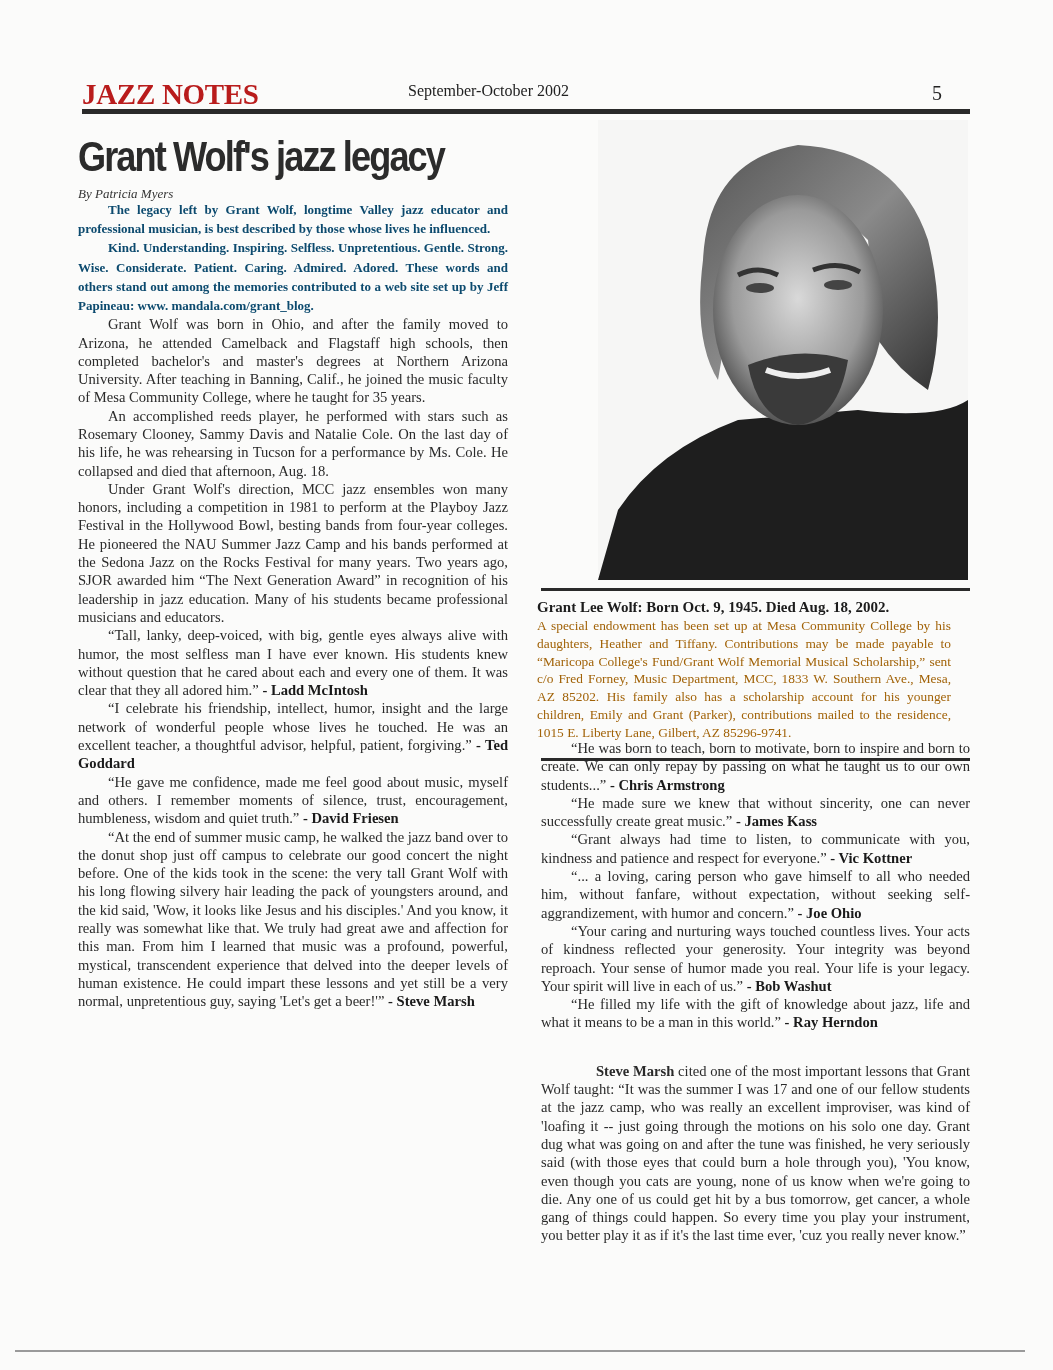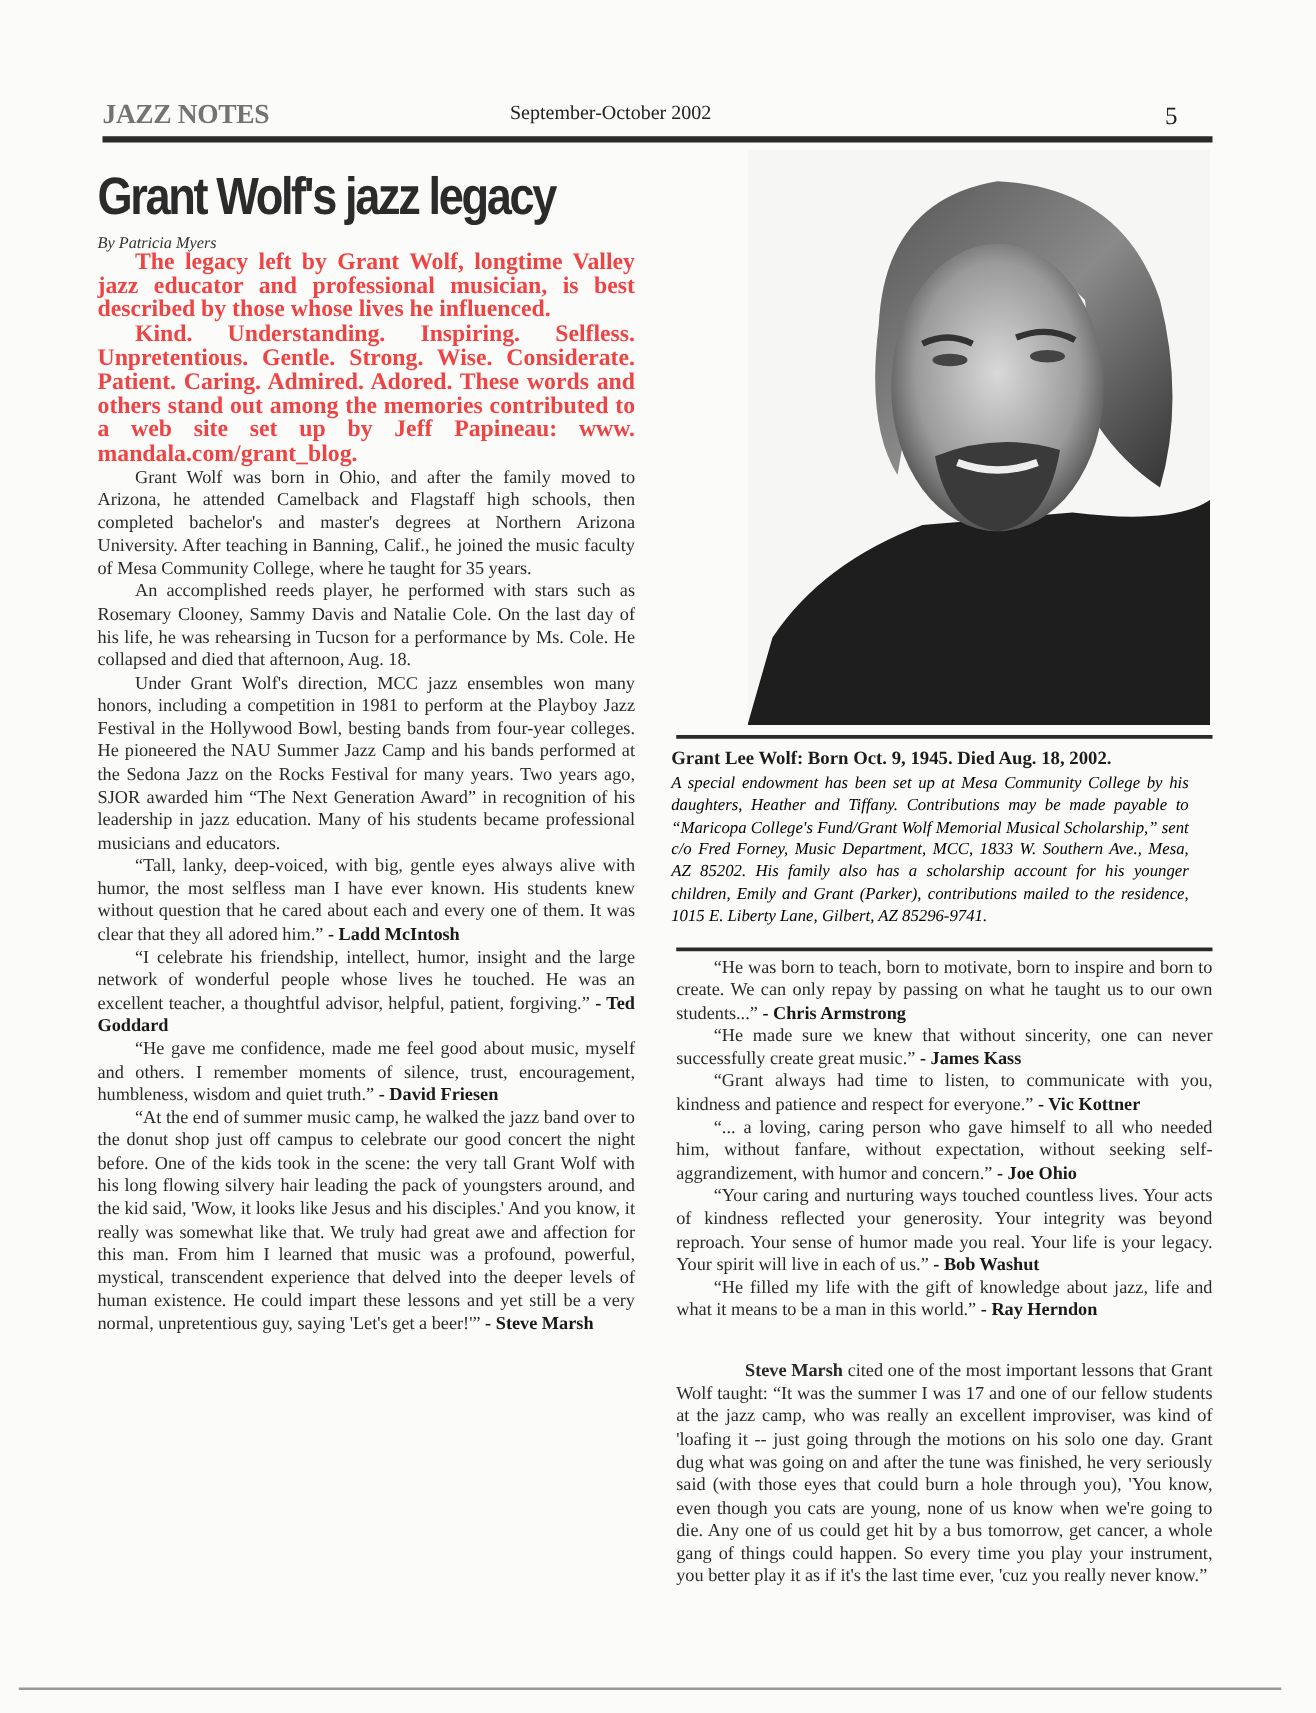--- a/index.html
+++ b/index.html
@@ -1,45 +1,45 @@
 <!DOCTYPE html>
 <html><head>
   <meta charset="utf-8">
   <style>
     html, body { margin: 0; padding: 0; }
     body {
       width: 1053px; height: 1370px; background: #fbfbfa; position: relative; overflow: hidden;
       font-family: "Liberation Serif", "DejaVu Serif", serif; color: #222;
     }
     .masthead { position: absolute; left: 82px; top: 76px; width: 888px; height: 32px; }
-    .mh-left { position: absolute; left: 0; top: 2px; font-size: 22px; font-weight: bold; letter-spacing: -0.3px; color: #737373; }
+    .mh-left { position: absolute; left: 0; top: 2px; font-size: 29px; font-weight: bold; letter-spacing: -0.3px; color: #b91c1c; }
     .mh-center { position: absolute; left: 326px; top: 6px; font-size: 16px; color: #222; }
     .mh-right { position: absolute; right: 28px; top: 6px; font-size: 20px; color: #222; }
     .mh-rule { position: absolute; left: 82px; top: 109px; width: 888px; height: 5px; background: #2a2a2a; }
 
     .headline { position: absolute; left: 78px; top: 133px; font-family: "Liberation Sans", "DejaVu Sans", sans-serif;
       font-weight: bold; font-size: 42px; letter-spacing: -2.2px; color: #2b2b2b; transform: scaleX(0.86); transform-origin: left top; white-space: nowrap; }
     .byline { position: absolute; left: 78px; top: 186px; font-style: italic; font-size: 13px; color: #333; }
 
     .col { position: absolute; font-size: 14.6px; line-height: 18.3px; text-align: justify; color: #2a2a2a; }
     .col-left { left: 78px; top: 200px; width: 430px; }
-    .col-right { left: 541px; top: 765px; width: 429px; }
+    .col-right { left: 541px; top: 739px; width: 429px; }
     .col p { margin: 0; text-indent: 30px; }
-    .lede { font-weight: bold; font-size: 19px; line-height: 19.2px; color: #ef4444; }
+    .lede { font-weight: bold; font-size: 13px; line-height: 19.2px; color: #0c4a6e; }
     .attrib { font-weight: bold; color: #1a1a1a; }
     .lead-name { font-weight: bold; }
     .col-right p.steve { text-indent: 55px; margin-top: 30px; }
 
     .photo { position: absolute; left: 598px; top: 120px; width: 370px; height: 460px; overflow: hidden; }
     .photo svg { width: 100%; height: 100%; display: block; }
     .photo-rule { position: absolute; left: 541px; top: 588px; width: 429px; height: 3px; background: #2a2a2a; }
 
     .caption { position: absolute; left: 537px; top: 598px; width: 414px; }
     .cap-title { font-weight: bold; font-size: 15px; color: #1c1c1c; line-height: 19px; }
-    .cap-body { font-style: italic; font-size: 13.4px; line-height: 17.8px; text-align: justify; color: #000000; }
+    .cap-body { font-size: 13.4px; line-height: 17.8px; text-align: justify; color: #a16207; }
     .cap-rule { position: absolute; left: 541px; top: 758px; width: 429px; height: 3px; background: #2a2a2a; }
 
     .footer-rule { position: absolute; left: 15px; top: 1350px; width: 1010px; height: 2px; background: #9a9a9a; }
   </style>
 </head>
 <body>
 
 <div>
   <div class="masthead">
     <span class="mh-left">JAZZ NOTES</span>

